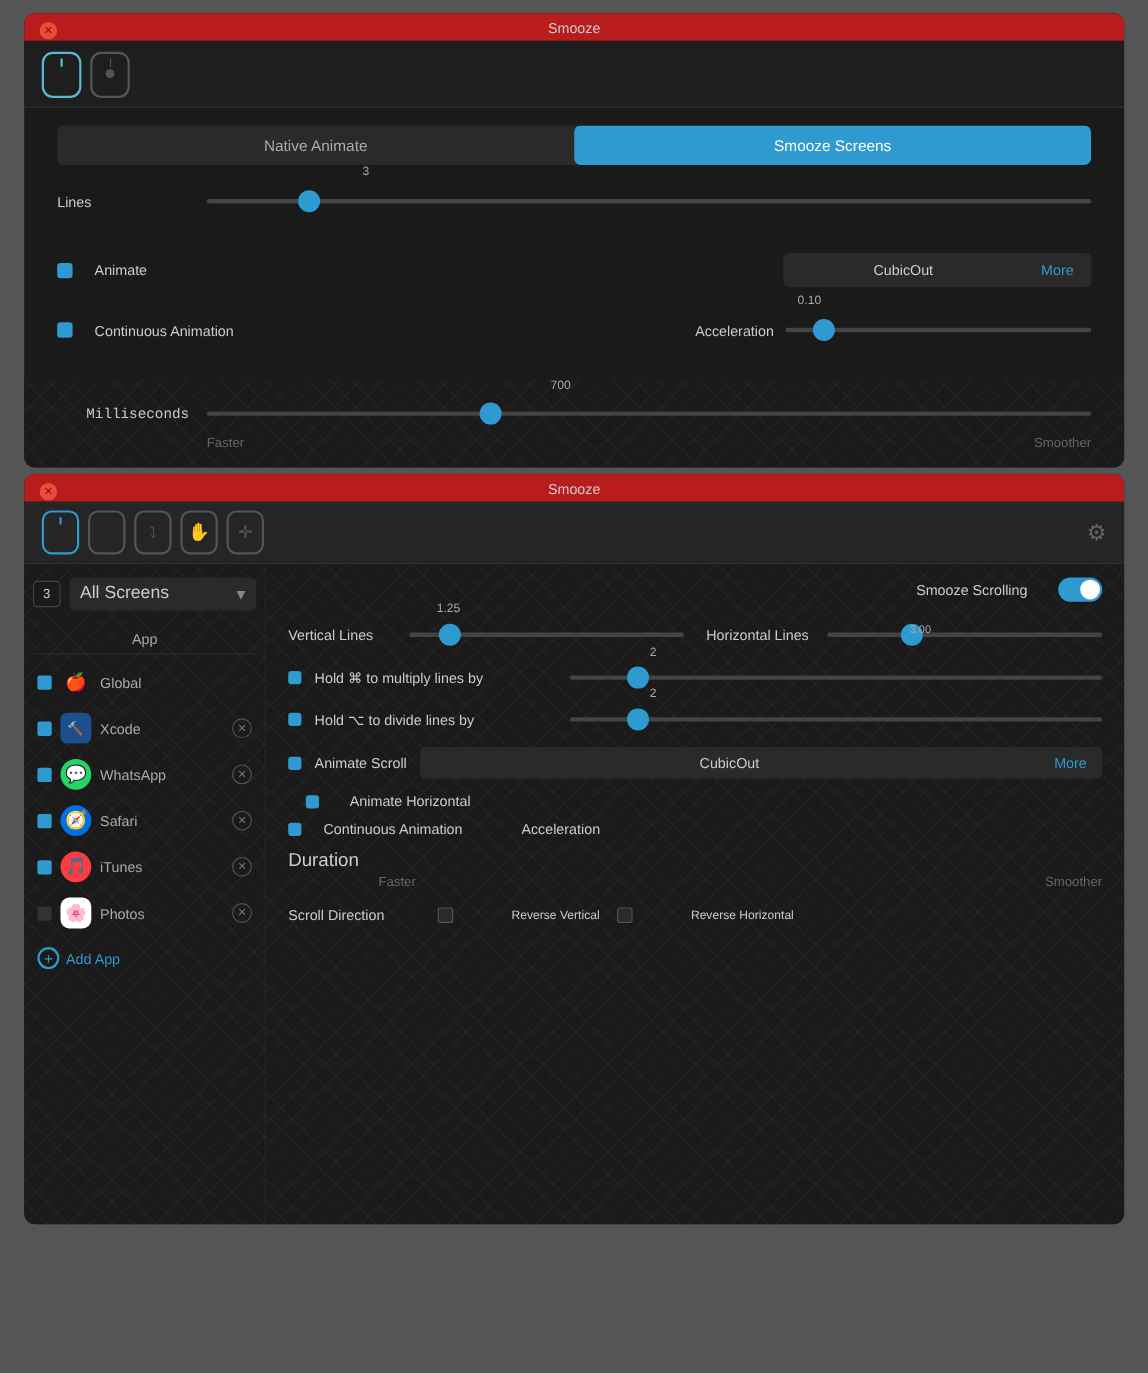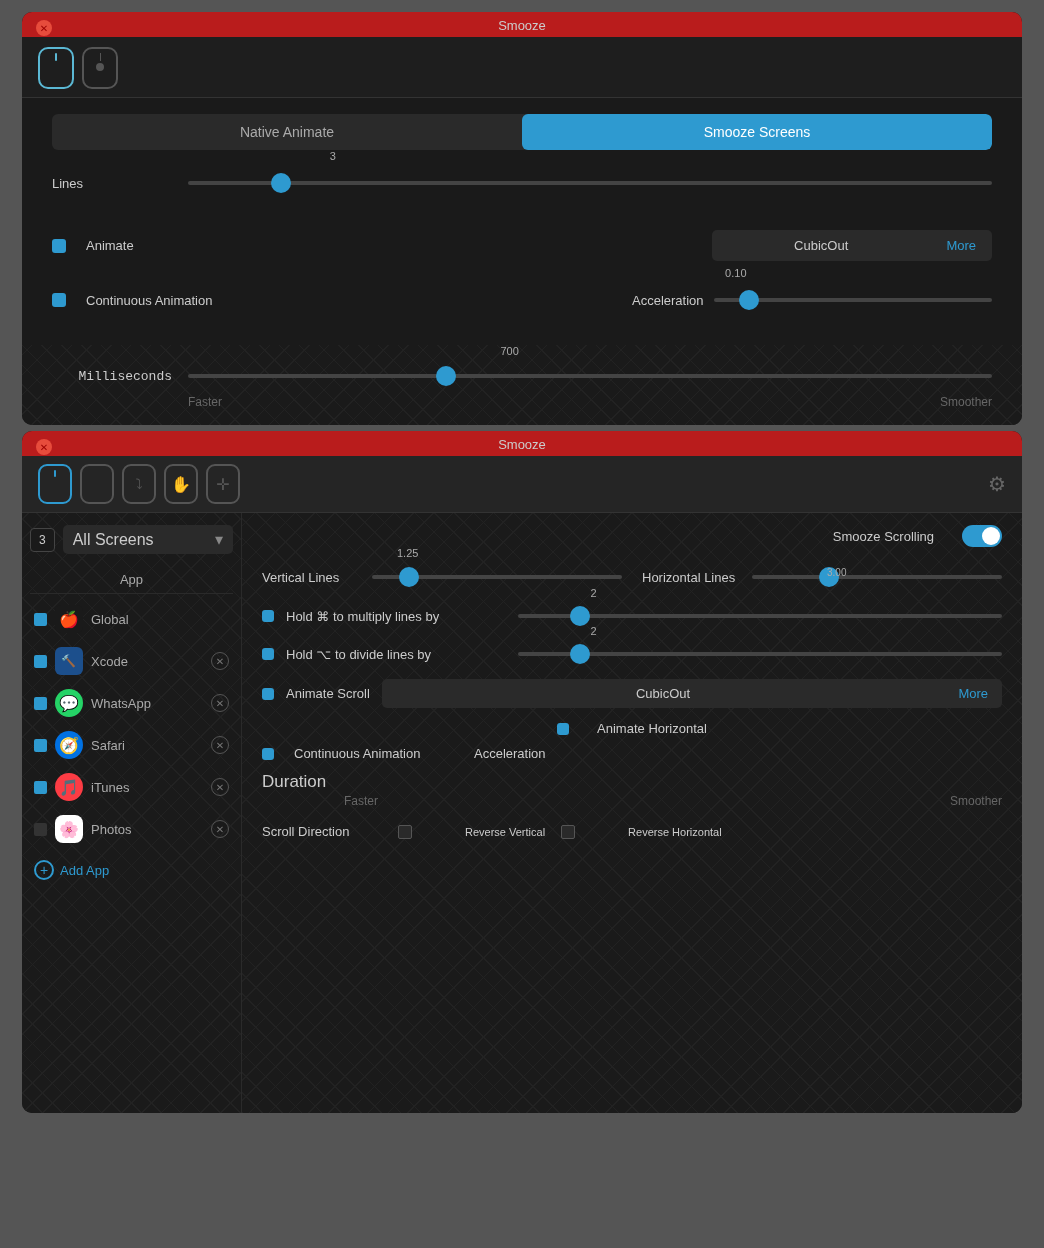--- a/index.html
+++ b/index.html
@@ -448,21 +448,20 @@
       font-size: 13px;
       color: #2e9ad0;
       cursor: pointer;
     }
 
     .opt-row {
       display: flex;
       align-items: center;
       gap: 28px;
       padding: 5px 16px;
-      justify-content: center;
     }
     .opt-label {
       font-size: 13px;
       color: #ccc;
     }
 
     
     .cont-accel-row {
       display: flex;
       align-items: center;

